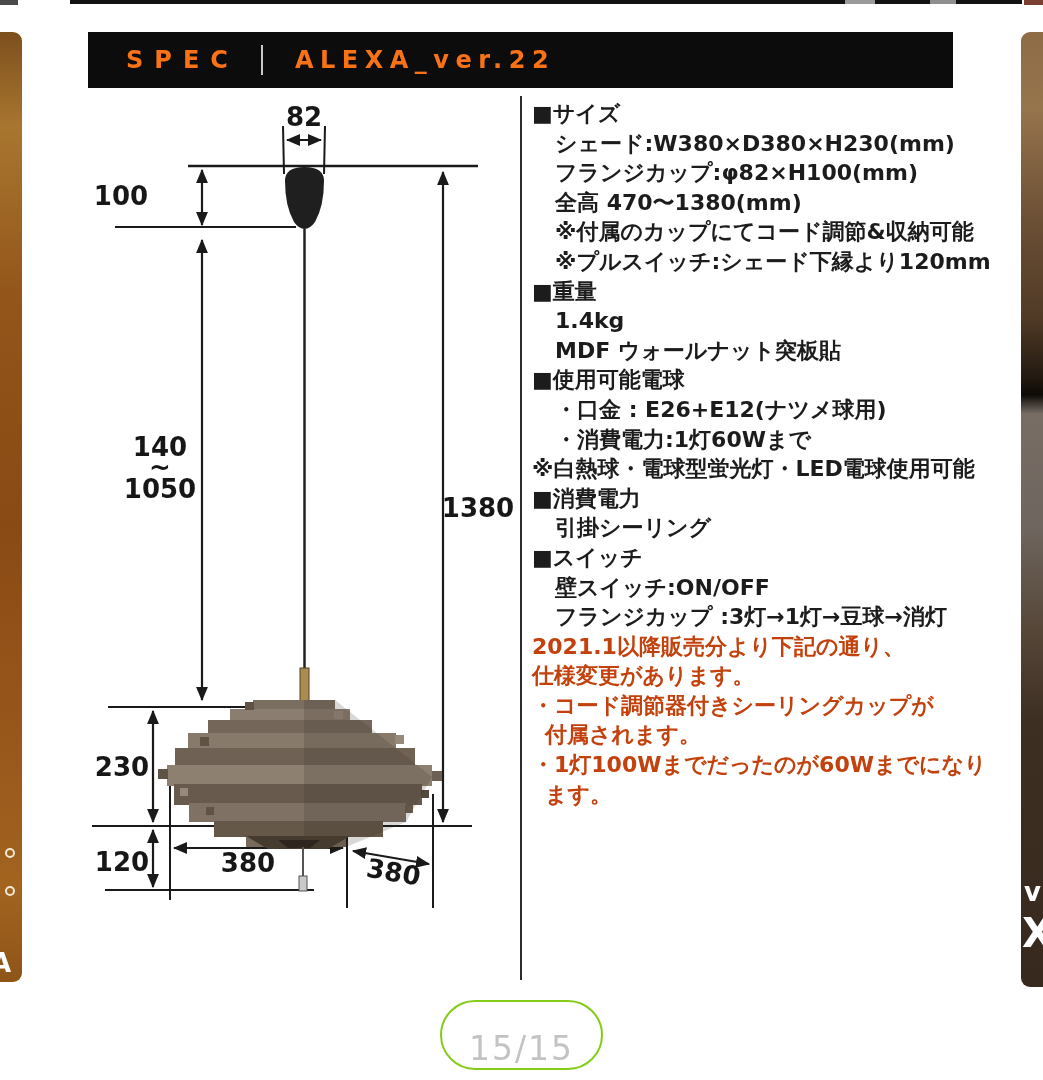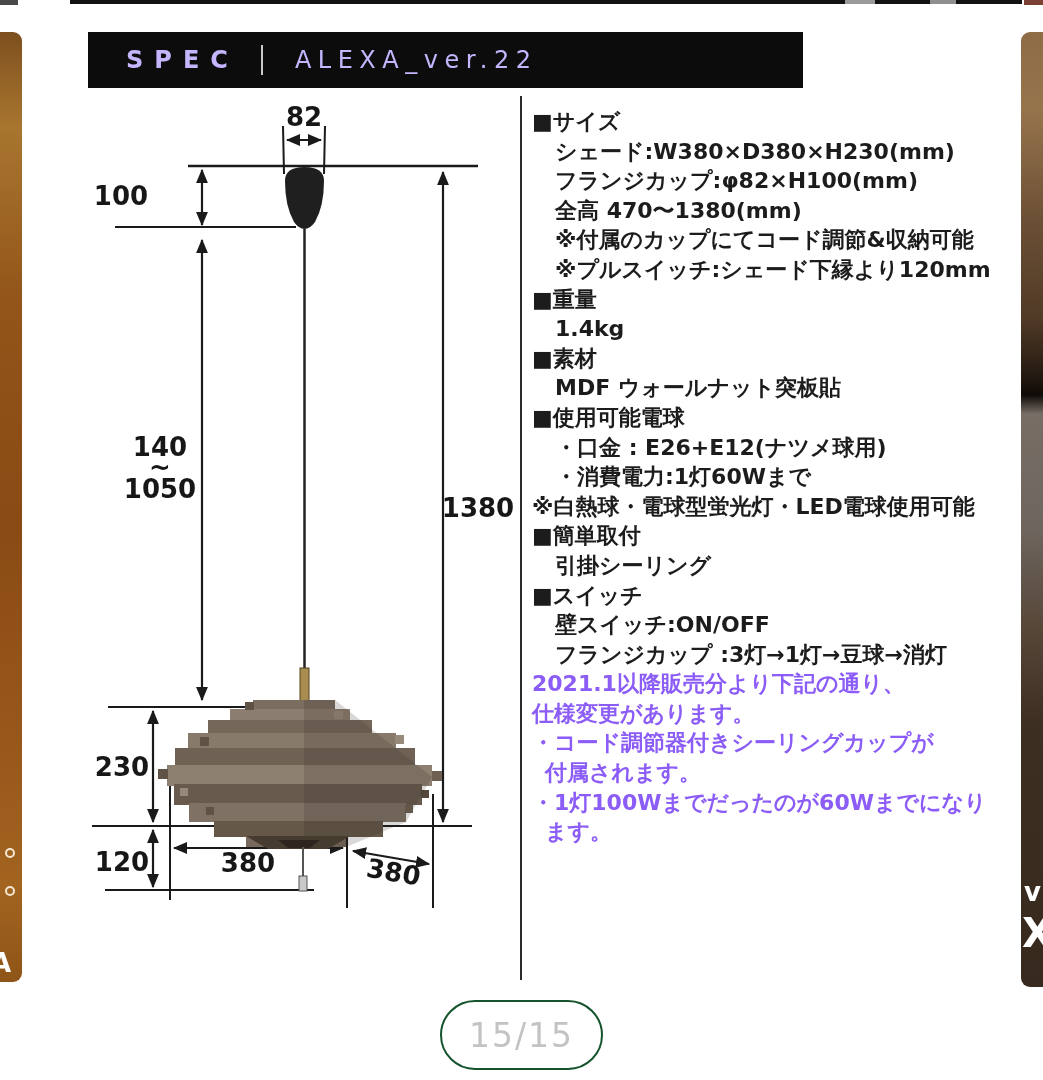--- a/index.html
+++ b/index.html
@@ -27,49 +27,49 @@
   }
   .dot{position:absolute;width:6px;height:6px;border:2px solid #f3e7d4;border-radius:50%;left:5px;}
   .dot1{top:816px;} .dot2{top:854px;}
   .frag{position:absolute;color:#ffffff;font-weight:bold;}
   .fragA{left:-9px;top:916px;font-size:26px;}
   .fragV{left:3px;top:845px;font-size:26px;}
   .fragX{left:1px;top:878px;font-size:40px;}
 
   
   .spec-bar{
-    left:88px;top:32px;width:715px;height:56px;background:#0c0c0c;
-    display:flex;align-items:center;color:#c4b5fd;
+    left:88px;top:32px;width:865px;height:56px;background:#0c0c0c;
+    display:flex;align-items:center;color:#f97316;
   }
   .brand{margin-left:38px;font-size:24px;font-weight:bold;letter-spacing:11px;}
   .bar-divider{width:2px;height:30px;background:#c9c9c9;margin-left:22px;}
-  .model{margin-left:32px;font-size:24px;font-weight:normal;letter-spacing:6.5px;}
+  .model{margin-left:32px;font-size:24px;font-weight:bold;letter-spacing:6.5px;}
 
   
   .divider-v{left:520px;top:96px;width:2px;height:884px;background:#2b2b2b;}
 
   
-  .spec-col{left:532px;top:107px;width:421px;}
+  .spec-col{left:532px;top:99px;width:421px;}
   .spec-line{
     font-size:22px;line-height:29.6px;font-weight:bold;color:#1c1c1c;
     white-space:nowrap;
   }
   .spec-line.ind1{padding-left:23px;}
   .spec-line.ind2{padding-left:13px;}
-  .spec-line.em-notice{color:#8b5cf6;}
+  .spec-line.em-notice{color:#c2410c;}
 
   
   .diagram{left:88px;top:88px;}
   .dimtext{fill:#171717;font-weight:bold;font-size:26px;font-family:"DejaVu Sans",sans-serif;}
 
   
   .pager{
     left:440px;top:1000px;width:163px;height:70px;background:#ffffff;
-    border:2px solid #14532d;border-radius:37px;box-sizing:border-box;
-    display:flex;align-items:center;justify-content:center;
+    border:2px solid #84cc16;border-radius:37px;box-sizing:border-box;
+    display:flex;align-items:flex-end;justify-content:center;
     font-size:33px;color:#c3c3c3;letter-spacing:2px;
   }
 </style>
 </head>
 <body>
 
 <div class="abs topline-gray"></div>
 <div class="abs topline-main"></div>
 <div class="abs topline-seg1"></div>
 <div class="abs topline-seg2"></div>
@@ -181,27 +181,26 @@
   <div class="abs spec-col">
 
   <div class="spec-line"><span>■サイズ</span></div>
       <div class="spec-line ind1"><span>シェード:W380×D380×H230(mm)</span></div>
       <div class="spec-line ind1"><span>フランジカップ:φ82×H100(mm)</span></div>
       <div class="spec-line ind1"><span>全高 470〜1380(mm)</span></div>
       <div class="spec-line ind1"><span>※付属のカップにてコード調節&amp;収納可能</span></div>
       <div class="spec-line ind1"><span>※プルスイッチ:シェード下縁より120mm</span></div>
       <div class="spec-line"><span>■重量</span></div>
       <div class="spec-line ind1"><span>1.4kg</span></div>
-      <div class="spec-line"><span>■素材</span></div>
       <div class="spec-line ind1"><span>MDF ウォールナット突板貼</span></div>
       <div class="spec-line"><span>■使用可能電球</span></div>
       <div class="spec-line ind1"><span>・口金 : E26+E12(ナツメ球用)</span></div>
       <div class="spec-line ind1"><span>・消費電力:1灯60Wまで</span></div>
       <div class="spec-line"><span>※白熱球・電球型蛍光灯・LED電球使用可能</span></div>
-      <div class="spec-line"><span>■簡単取付</span></div>
+      <div class="spec-line"><span>■消費電力</span></div>
       <div class="spec-line ind1"><span>引掛シーリング</span></div>
       <div class="spec-line"><span>■スイッチ</span></div>
       <div class="spec-line ind1"><span>壁スイッチ:ON/OFF</span></div>
       <div class="spec-line ind1"><span>フランジカップ :3灯→1灯→豆球→消灯</span></div>
       <div class="spec-line em-notice"><span>2021.1以降販売分より下記の通り、</span></div>
       <div class="spec-line em-notice"><span>仕様変更があります。</span></div>
       <div class="spec-line em-notice"><span>・コード調節器付きシーリングカップが</span></div>
       <div class="spec-line ind2 em-notice"><span>付属されます。</span></div>
       <div class="spec-line em-notice"><span>・1灯100Wまでだったのが60Wまでになり</span></div>
       <div class="spec-line ind2 em-notice"><span>ます。</span></div>

